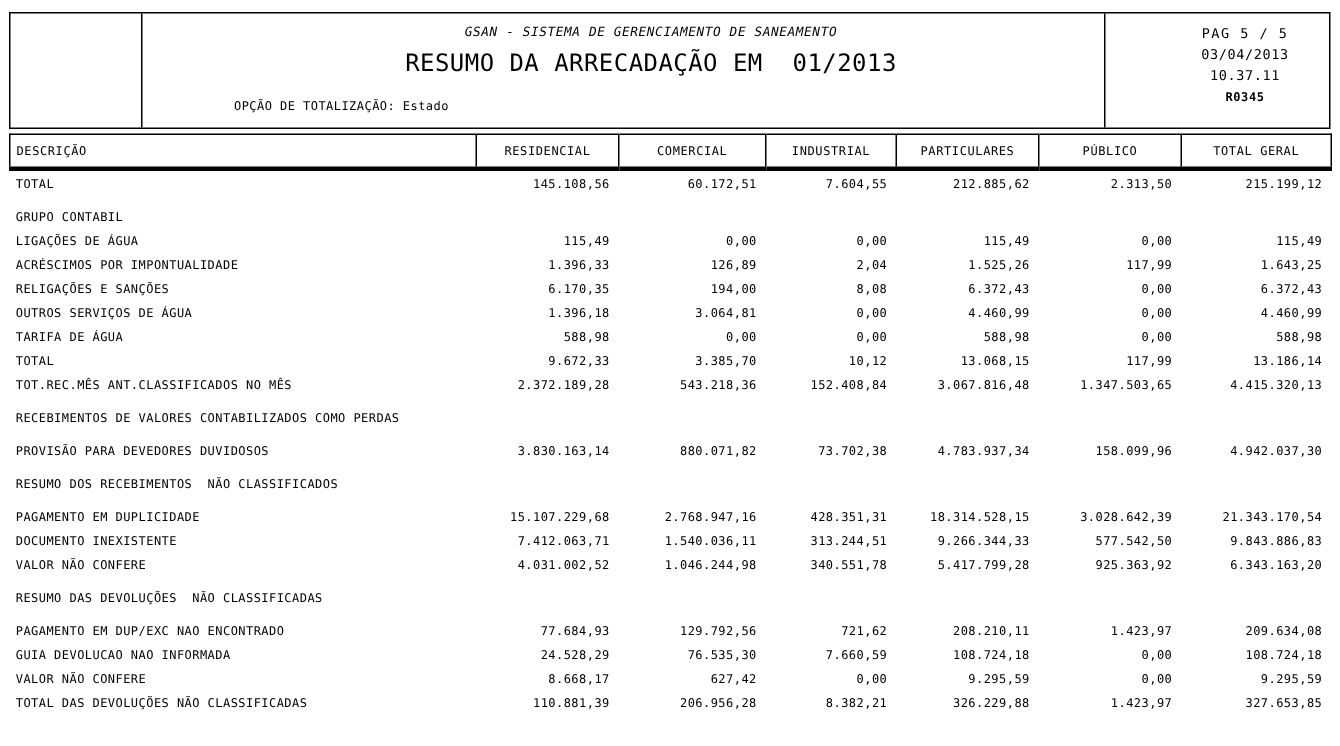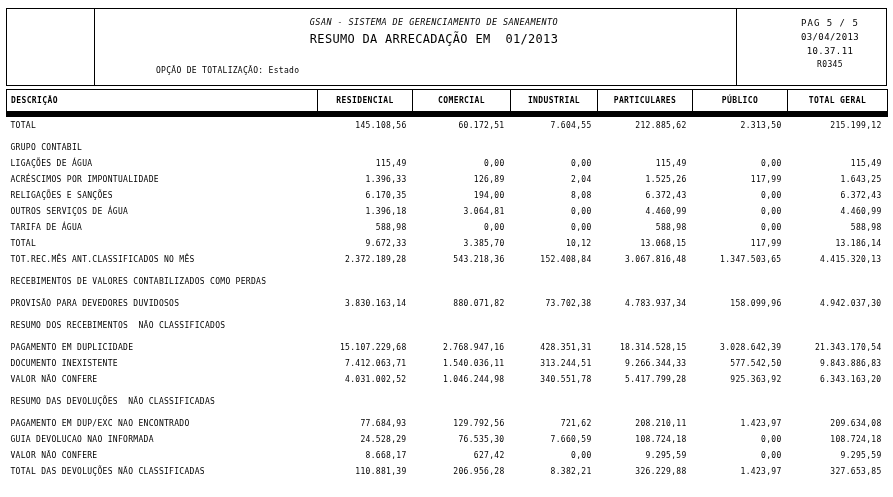--- a/index.html
+++ b/index.html
@@ -50,61 +50,61 @@
   .title-main {
     text-align: center;
     font-size: 8.5px;
     font-style: italic;
     letter-spacing: 0.4px;
     padding-top: 8px;
     white-space: pre;
   }
   .title-sub {
     text-align: center;
-    font-size: 12px;
+    font-size: 16px;
     letter-spacing: 0.3px;
     padding-top: 5px;
     white-space: pre;
   }
   .opcao {
     position: absolute;
     left: 24px;
     bottom: 10px;
     font-size: 8px;
     letter-spacing: 0.3px;
     white-space: pre;
   }
   .hdr-right div {
     font-size: 9px;
     line-height: 14px;
     letter-spacing: 0.4px;
     white-space: pre;
   }
   .hdr-right .pg { letter-spacing: 1px; }
-  .hdr-right .rep { font-size: 8px; }
+  .hdr-right .rep { font-size: 8px; font-weight: bold; }
 
   
   .table {
     margin-top: 3px;
     width: 100%;
     border-collapse: collapse;
     table-layout: fixed;
   }
   .table col.c-desc  { width: 311px; }
   .table col.c-num   { width: 95px; }
   .table col.c-num2  { width: 98px; }
   .table col.c-num3  { width: 87px; }
   .table col.c-last  { width: 100px; }
 
   .head-row th {
     border-top: 1px solid #000;
-    border-bottom: 6px solid #000000;
+    border-bottom: 3px solid #000000;
     border-left: 1px solid #000;
     font-size: 8px;
-    font-weight: bold;
+    font-weight: normal;
     letter-spacing: 0.4px;
     padding: 3px 6px 3px 6px;
     height: 15px;
     white-space: pre;
   }
   .head-row th:last-child {
     border-right: 1px solid #000;
   }
   .head-row th.desc {
     text-align: left;

